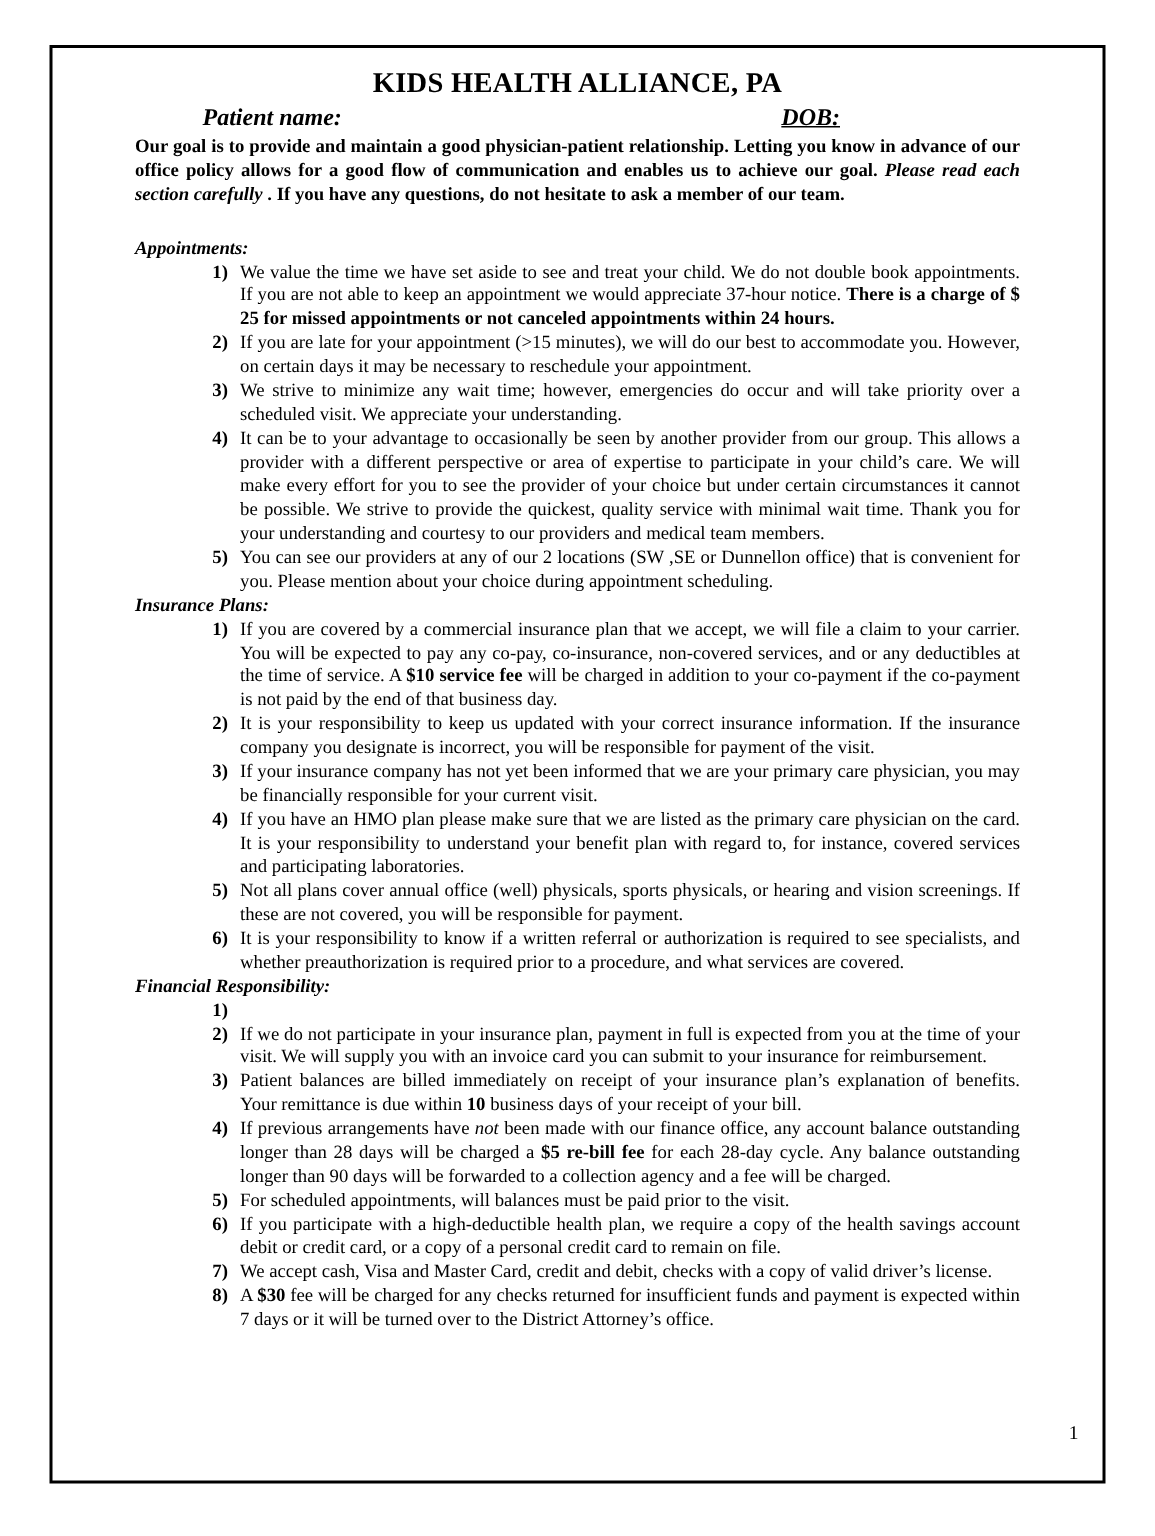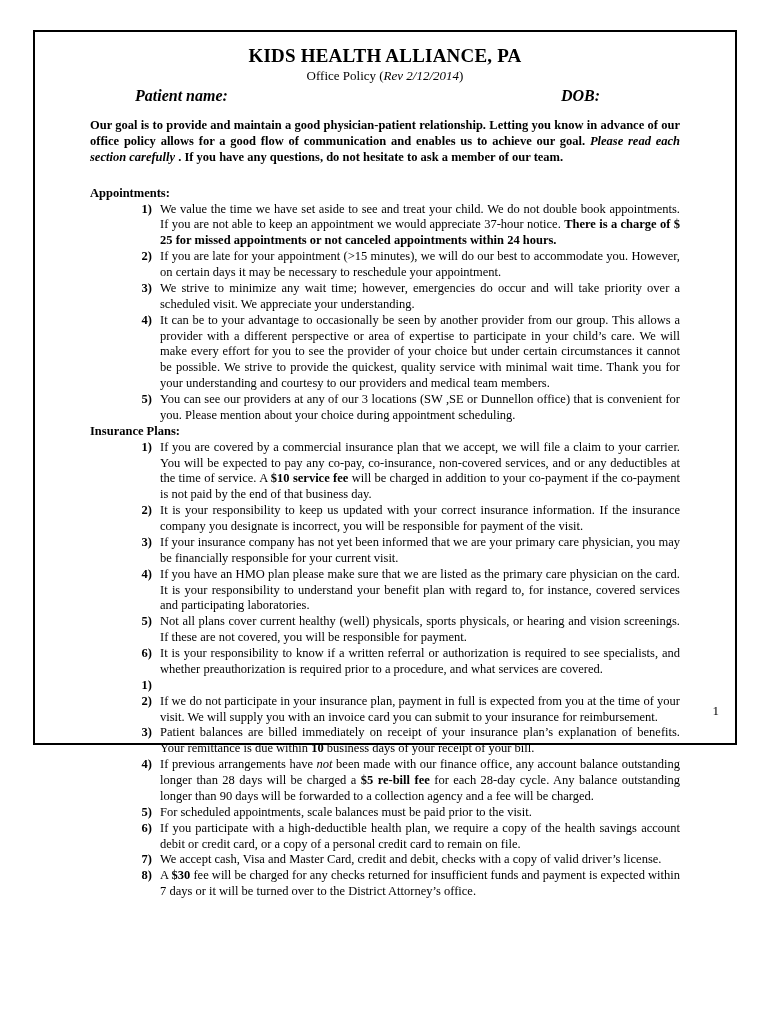--- a/index.html
+++ b/index.html
@@ -12,21 +12,21 @@
     height: 1024px;
     position: relative;
     font-family: "Liberation Serif", serif;
     color: #000;
   }
   .page-border {
     position: absolute;
     left: 33px;
     top: 30px;
     width: 704px;
-    height: 715px;
+    height: 959px;
     border: 2px solid #000;
     box-sizing: border-box;
     padding: 13px 55px 0 55px;
   }
   .doc-title {
     font-size: 19px;
     font-weight: bold;
     text-align: center;
     letter-spacing: 0.2px;
   }
@@ -40,34 +40,36 @@
     display: flex;
     font-size: 16px;
     font-weight: bold;
     font-style: italic;
     margin-top: 3px;
     padding-left: 45px;
     gap: 24px;
   }
   .patient-line .dob {
     margin-left: auto;
-    margin-right: 80px;
+    margin-right: 120px;
+    text-decoration: underline;
   }
   .intro {
-    margin-top: 13px;
+    margin-top: 2px;
     margin-bottom: 20px;
     font-size: 12.5px;
     line-height: 1.27;
     font-weight: bold;
     text-align: justify;
   }
   .section-heading {
     font-size: 12.5px;
     line-height: 1.27;
     font-weight: bold;
+    font-style: italic;
   }
   .item {
     display: flex;
     font-size: 12.5px;
     line-height: 1.27;
   }
   .item .num {
     flex: none;
     width: 62px;
     text-align: right;
@@ -85,21 +87,20 @@
     font-size: 13px;
   }
 </style>
 </head>
 <body>
 
 <div class="page-border">
 
   <div class="doc-title">KIDS HEALTH ALLIANCE, PA</div>
 
-  <div class="doc-subtitle"><span>Office Policy (</span><span class="rev">Rev 2/12/2014</span><span>)</span></div>
 
   <div class="patient-line">
     <span>Patient name:</span>
     <span class="dob">DOB:</span>
   </div>
 
   <div class="intro"><span style="font-weight: bold;">Our goal is to provide and maintain a good physician-patient relationship. Letting you know in advance of our office policy allows for a good flow of communication and enables us to achieve our goal. </span><span style="font-weight: bold; font-style: italic;">Please read each section carefully </span><span style="font-weight: bold;">. If you have any questions, do not hesitate to ask a member of our team.</span></div>
 
   <div>
       <div class="section-heading">Appointments:</div>
@@ -114,65 +115,66 @@
       <div class="item">
         <div class="num">3)</div>
         <div class="body"><span>We strive to minimize any wait time; however, emergencies do occur and will take priority over a scheduled visit. We appreciate your understanding.</span></div>
       </div>
       <div class="item">
         <div class="num">4)</div>
         <div class="body"><span>It can be to your advantage to occasionally be seen by another provider from our group. This allows a provider with a different perspective or area of expertise to participate in your child’s care. We will make every effort for you to see the provider of your choice but under certain circumstances it cannot be possible. We strive to provide the quickest, quality service with  minimal wait time. Thank you for your understanding and courtesy to our providers and medical team members.</span></div>
       </div>
       <div class="item">
         <div class="num">5)</div>
-        <div class="body"><span>You can see our providers at any of our 3 locations (SW ,SE or Dunnellon office) that is convenient for you. Please mention about your choice during  appointment scheduling.</span></div>
+        <div class="body"><span>You can see our providers at any of our 2 locations (SW ,SE or Dunnellon office) that is convenient for you. Please mention about your choice during  appointment scheduling.</span></div>
       </div>
       <div class="section-heading">Insurance Plans:</div>
       <div class="item">
         <div class="num">1)</div>
         <div class="body"><span>If you are covered by a commercial insurance plan that we accept, we will file a claim to your carrier. You will be expected to pay any co-pay, co-insurance, non-covered services, and or any deductibles at the time of service. A </span><span style="font-weight: bold;">$10 service fee</span><span> will be charged in addition to your co-payment if the co-payment is not paid by the end of that business day.</span></div>
       </div>
       <div class="item">
         <div class="num">2)</div>
         <div class="body"><span>It is your responsibility to keep us updated with your correct insurance information. If the insurance company you designate is incorrect, you will be responsible for payment of the visit.</span></div>
       </div>
       <div class="item">
         <div class="num">3)</div>
         <div class="body"><span>If your insurance company has not yet been informed that we are your primary care physician, you may be financially responsible for your current visit.</span></div>
       </div>
       <div class="item">
         <div class="num">4)</div>
         <div class="body"><span>If you have an HMO plan please make sure that we are listed as the primary care physician on the card. It is your responsibility to understand your benefit plan with regard to, for instance, covered services and participating laboratories.</span></div>
       </div>
       <div class="item">
         <div class="num">5)</div>
-        <div class="body"><span>Not all plans cover current healthy (well) physicals, sports physicals, or hearing and vision screenings. If these are not covered, you will be responsible for payment.</span></div>
+        <div class="body"><span>Not all plans cover annual office (well) physicals, sports physicals, or hearing and vision screenings. If these are not covered, you will be responsible for payment.</span></div>
       </div>
       <div class="item">
         <div class="num">6)</div>
         <div class="body"><span>It is your responsibility to know if a written referral or authorization is required to see specialists, and whether preauthorization is required prior to a procedure, and what services are covered.</span></div>
       </div>
+      <div class="section-heading">Financial Responsibility:</div>
       <div class="item">
         <div class="num">1)</div>
       </div>
       <div class="item">
         <div class="num">2)</div>
         <div class="body"><span>If we do not participate in your insurance plan, payment in full is expected from you at the time of your visit. We will supply you with an invoice card you can submit to your insurance for reimbursement.</span></div>
       </div>
       <div class="item">
         <div class="num">3)</div>
         <div class="body"><span>Patient balances are billed immediately on receipt of your insurance plan’s explanation of benefits. Your remittance is due within </span><span style="font-weight: bold;">10</span><span> business days of your receipt of your bill.</span></div>
       </div>
       <div class="item">
         <div class="num">4)</div>
         <div class="body"><span>If previous arrangements have </span><span style="font-style: italic;">not</span><span> been made with our finance office, any account balance outstanding longer than 28 days will be charged a </span><span style="font-weight: bold;">$5 re-bill fee</span><span> for each 28-day cycle. Any balance outstanding longer than 90 days will be forwarded to a collection agency and a fee will be charged.</span></div>
       </div>
       <div class="item">
         <div class="num">5)</div>
-        <div class="body"><span>For scheduled appointments, scale balances must be paid prior to the visit.</span></div>
+        <div class="body"><span>For scheduled appointments, will balances must be paid prior to the visit.</span></div>
       </div>
       <div class="item">
         <div class="num">6)</div>
         <div class="body"><span>If you participate with a high-deductible health plan, we require a copy of the health savings account debit or credit card, or a copy of a personal credit card to remain on file.</span></div>
       </div>
       <div class="item">
         <div class="num">7)</div>
         <div class="body"><span>We accept cash, Visa and Master Card, credit and debit, checks with a copy of valid driver’s license.</span></div>
       </div>
       <div class="item">

